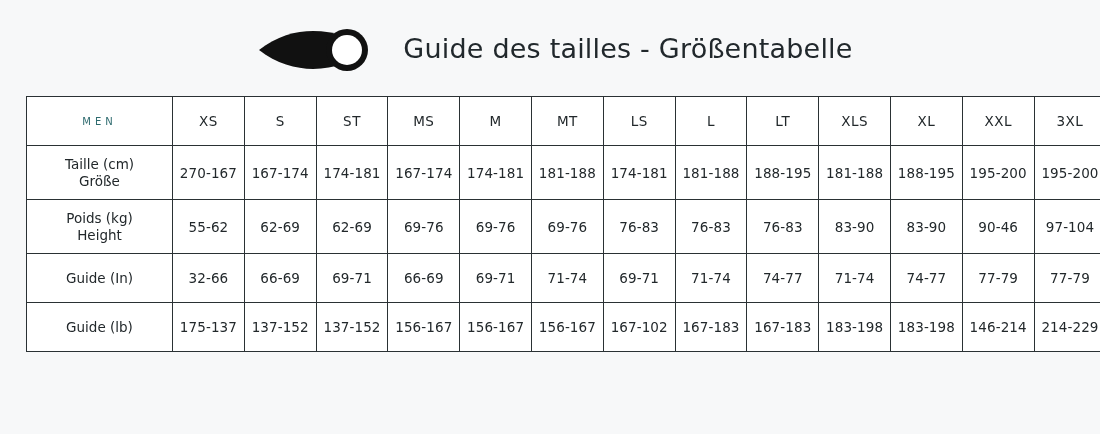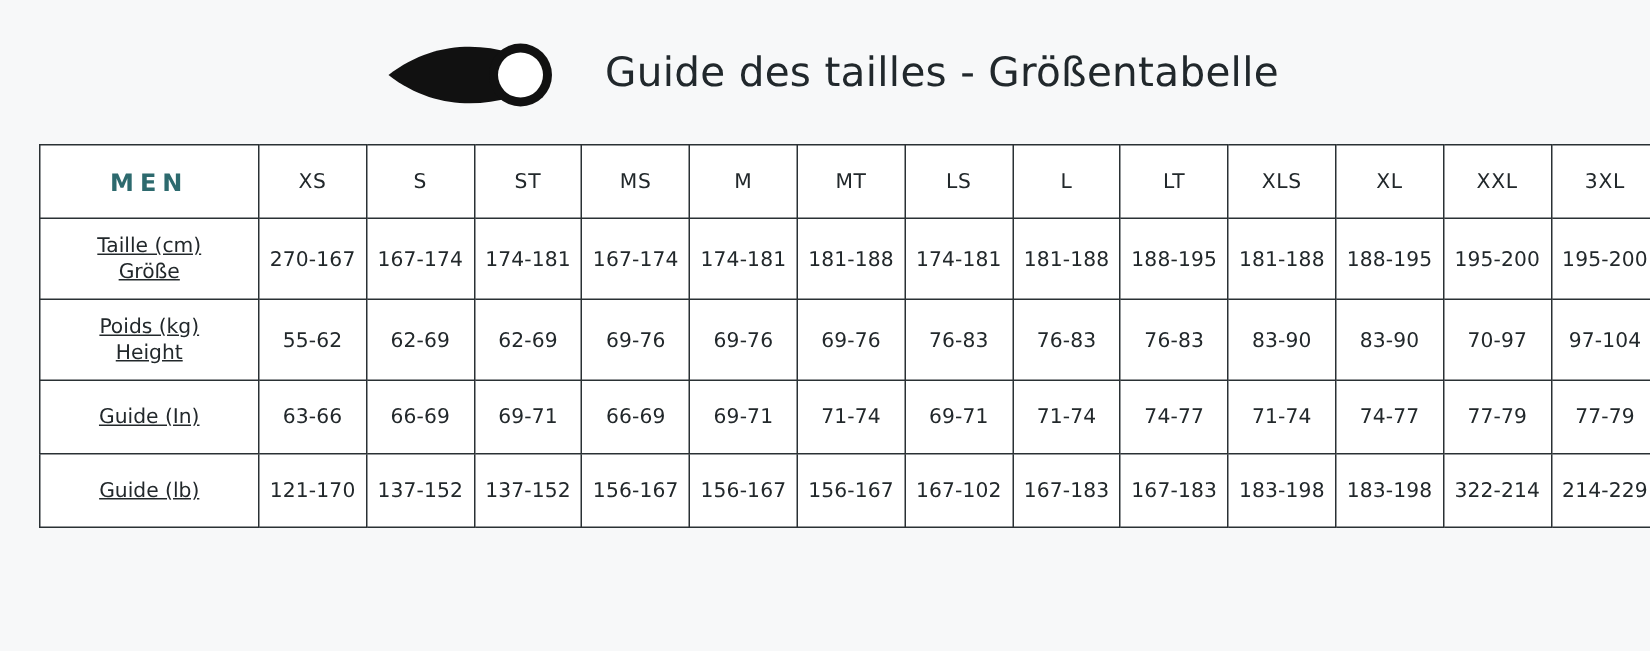--- a/index.html
+++ b/index.html
@@ -72,35 +72,34 @@
   table.size-table col.c-label { width: 146px; }
   table.size-table col.c-size  { width: 71.8px; }
 
   thead th {
     height: 50px;
     font-size: 21px;
     font-weight: normal;
     letter-spacing: 0.5px;
   }
   thead th.corner {
-    font-size: 16px;
-    font-weight: bold;
+    font-size: 10px;
+    font-weight: normal;
     letter-spacing: 4px;
     color: #2d6a6e;
   }
   td.row-label {
     text-align: left;
     padding-left: 14px;
     font-size: 13.5px;
     line-height: 1.25;
     color: #22282b;
   }
   td.row-label .sub {
     display: block;
-    text-decoration: underline;
   }
   td.val {
     font-size: 13px;
     color: #23292c;
     letter-spacing: 0.1px;
   }
   tr.tall td { height: 53px; }
 </style>
 </head>
 <body>
@@ -185,59 +184,59 @@
           <td class="val">62-69</td>
           <td class="val">62-69</td>
           <td class="val">69-76</td>
           <td class="val">69-76</td>
           <td class="val">69-76</td>
           <td class="val">76-83</td>
           <td class="val">76-83</td>
           <td class="val">76-83</td>
           <td class="val">83-90</td>
           <td class="val">83-90</td>
-          <td class="val">70-97</td>
+          <td class="val">90-46</td>
           <td class="val">97-104</td>
         </tr>
 
         <tr>
           <td class="row-label">
             <span class="sub">Guide (In)</span>
           </td>
-          <td class="val">63-66</td>
+          <td class="val">32-66</td>
           <td class="val">66-69</td>
           <td class="val">69-71</td>
           <td class="val">66-69</td>
           <td class="val">69-71</td>
           <td class="val">71-74</td>
           <td class="val">69-71</td>
           <td class="val">71-74</td>
           <td class="val">74-77</td>
           <td class="val">71-74</td>
           <td class="val">74-77</td>
           <td class="val">77-79</td>
           <td class="val">77-79</td>
         </tr>
 
         <tr>
           <td class="row-label">
             <span class="sub">Guide (lb)</span>
           </td>
-          <td class="val">121-170</td>
+          <td class="val">175-137</td>
           <td class="val">137-152</td>
           <td class="val">137-152</td>
           <td class="val">156-167</td>
           <td class="val">156-167</td>
           <td class="val">156-167</td>
           <td class="val">167-102</td>
           <td class="val">167-183</td>
           <td class="val">167-183</td>
           <td class="val">183-198</td>
           <td class="val">183-198</td>
-          <td class="val">322-214</td>
+          <td class="val">146-214</td>
           <td class="val">214-229</td>
         </tr>
 
       </tbody>
     </table>
   </div>
 
 </div>
 
 </body></html>

